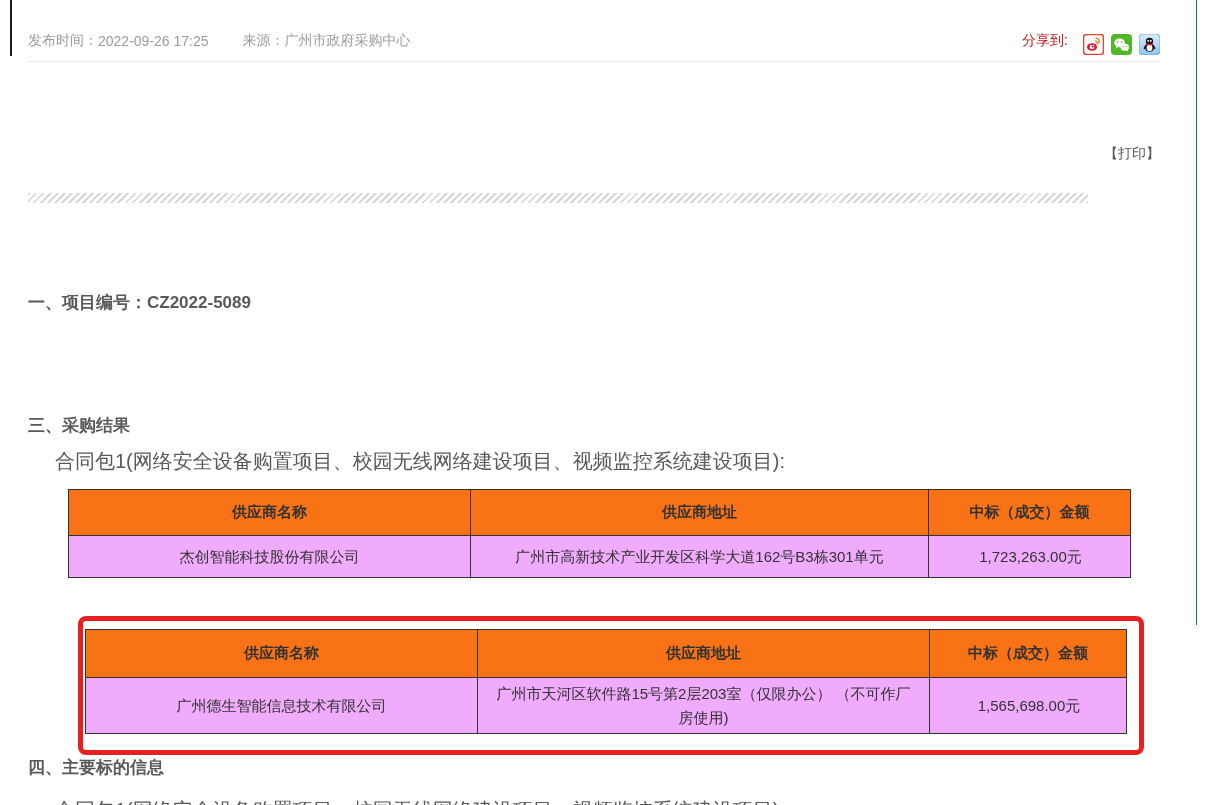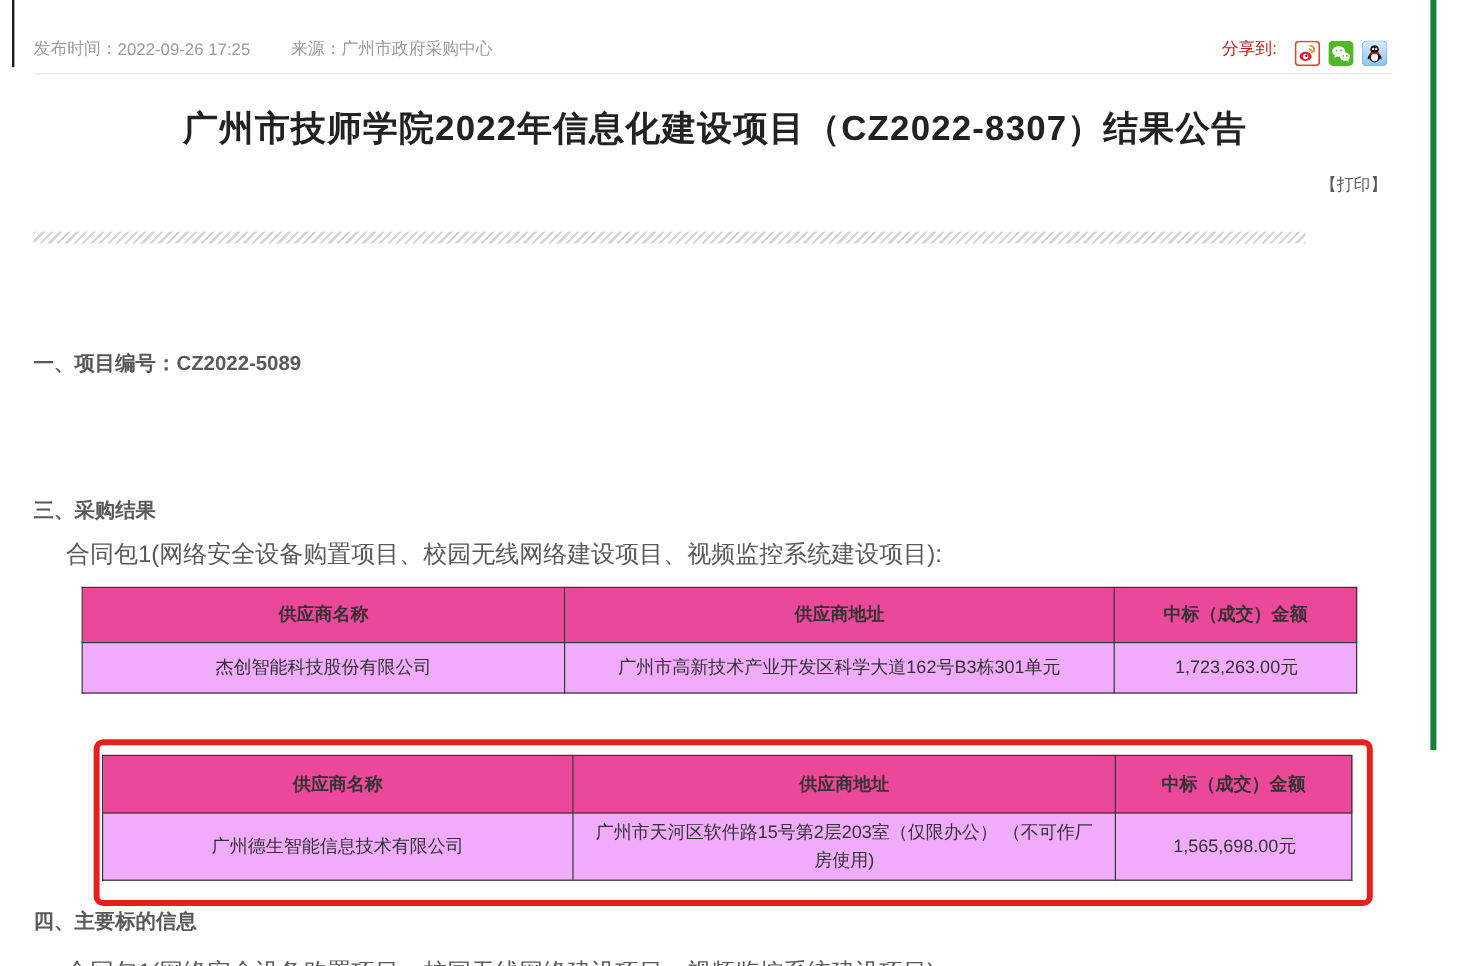--- a/index.html
+++ b/index.html
@@ -2,21 +2,21 @@
 <html><head>
 <meta charset="utf-8">
 <style>
   * { box-sizing: border-box; }
   html, body { margin: 0; padding: 0; }
   body {
     width: 1218px; height: 805px; overflow: hidden;
     background: #ffffff;
     font-family: "Liberation Sans", "DejaVu Sans", sans-serif;
   }
-  .page { position: relative; width: 1197px; height: 625px; border-right: 5px solid #15803d; background: #fff; }
+  .page { position: relative; width: 1197px; height: 625px; border-right: 1px solid #15803d; background: #fff; }
 
   .left-mark { position: absolute; left: 10px; top: 0; width: 2px; height: 56px; background: #1c1c1c; }
 
   .meta-row {
     position: absolute; left: 28px; top: 26px; right: 36px;
     display: flex; align-items: center;
     font-size: 14px; color: #9b9b9b; white-space: nowrap;
   }
   .meta-row .src-label { margin-left: 34px; }
   .share { margin-left: auto; display: flex; align-items: center; color: #b91c1c; }
@@ -48,21 +48,21 @@
   .cap { position: absolute; left: 55px; margin: 0; font-size: 20px; color: #595959; }
   #cap1 { top: 448px; }
   #cap2 { top: 589px; }
   #cap-partial { top: 797px; }
 
   table.result { position: absolute; border-collapse: collapse; table-layout: fixed; }
   #table1 { left: 68px; top: 489px; width: 1062px; }
   #table2 { left: 85px; top: 629px; width: 1041px; }
   table.result th, table.result td { border: 1px solid #333; padding: 0 12px; }
   table.result th {
-    font-size: 15px; font-weight: bold; color: #333; background: #ec4899; text-align: center;
+    font-size: 15px; font-weight: bold; color: #333; background: #f97316; text-align: center;
   }
   table.result td { font-size: 15px; color: #333; background: #f0abfc; text-align: center; line-height: 24px; }
   #table1 th { height: 46px; }
   #table1 td { height: 42px; }
   #table2 th { height: 48px; }
   #table2 td { height: 56px; }
   table.result td.amount { text-align: center; padding-right: 10px; }
 
   .red-box {
     position: absolute; left: 78px; top: 616px; width: 1066px; height: 139px;
@@ -126,21 +126,20 @@
             <ellipse cx="9.2" cy="6.8" rx="0.9" ry="1.1" fill="#fff"></ellipse>
             <ellipse cx="11.8" cy="6.8" rx="0.9" ry="1.1" fill="#fff"></ellipse>
           </svg>
         </a>
       </span>
     </div>
   </div>
 
   <div class="divider"></div>
 
-  <h1 class="title">广州市技师学院2022年信息化建设项目（CZ2022-8307）结果公告</h1>
 
   <a class="print">【打印】</a>
 
   <div class="hatch"></div>
 
   <h2 class="sec" id="sec1">一、项目编号：CZ2022-5089</h2>
   <h2 class="sec" id="sec3">三、采购结果</h2>
 
   <p class="cap" id="cap1">合同包1(网络安全设备购置项目、校园无线网络建设项目、视频监控系统建设项目):</p>
 

